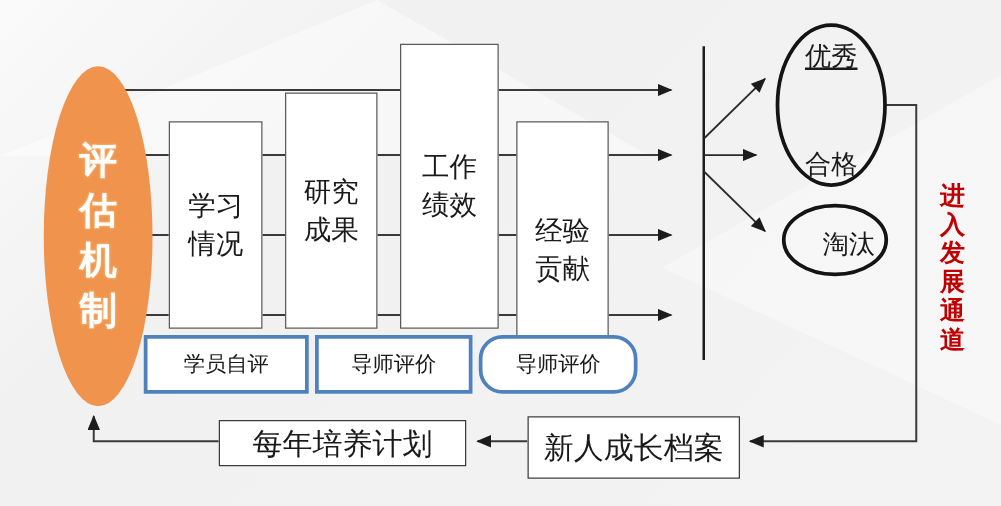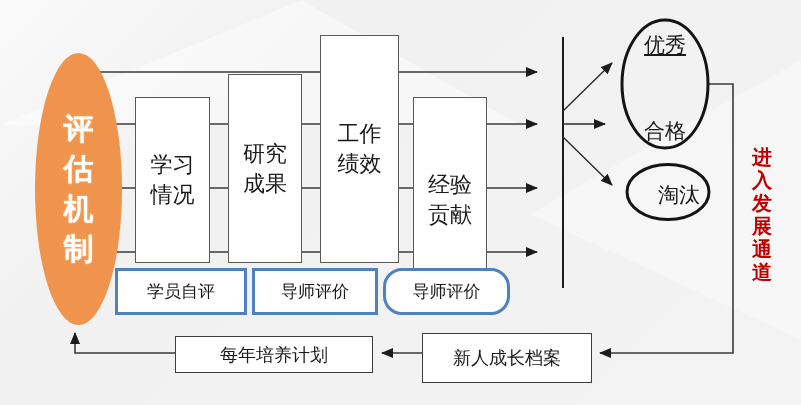--- a/index.html
+++ b/index.html
@@ -20,21 +20,21 @@
   .node{position:absolute;z-index:2;display:flex;align-items:center;justify-content:center;
         text-align:center;box-sizing:border-box;}
   .pre{white-space:pre-line;}
   .mech{
     background:#F0944D;border-radius:50%;
     color:#ffffff;font-size:30px;font-weight:bold;line-height:40px;
     text-shadow:0 0 2px rgba(255,244,200,.65);
   }
   .crit{background:#ffffff;border:1.5px solid #5a5a5a;font-size:22px;line-height:30px;}
   .chip{background:#ffffff;border:3px solid #4F81BD;font-size:17px;line-height:23px;}
-  .bbox{background:#ffffff;border:1.5px solid #3d3d3d;font-size:18px;}
+  .bbox{background:#ffffff;border:1.5px solid #3d3d3d;font-size:24px;}
   .olabel{position:absolute;z-index:3;font-size:21px;text-align:center;}
   .redlabel{
     position:absolute;z-index:3;color:#C00000;font-size:20px;line-height:23px;
     text-align:center;white-space:pre-line;font-weight:600;
   }
 </style>
 </head>
 <body>
 
 <div id="canvas">

